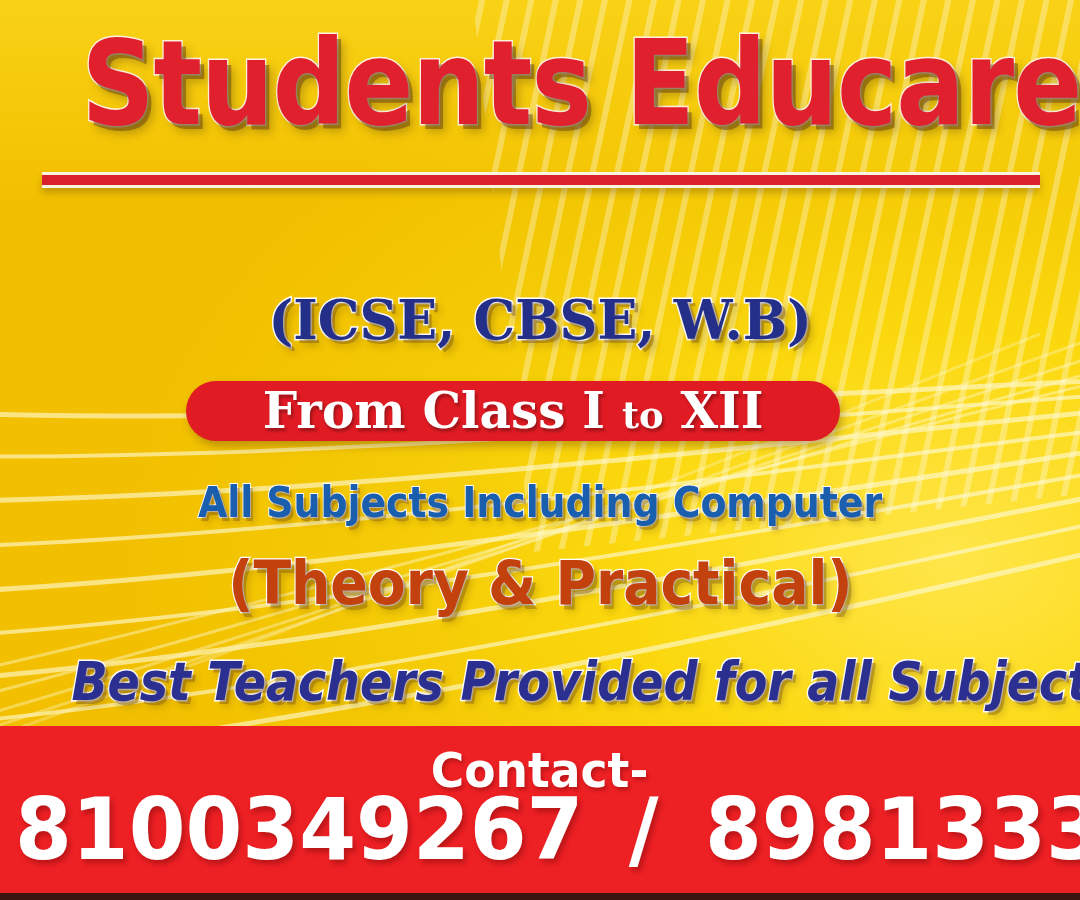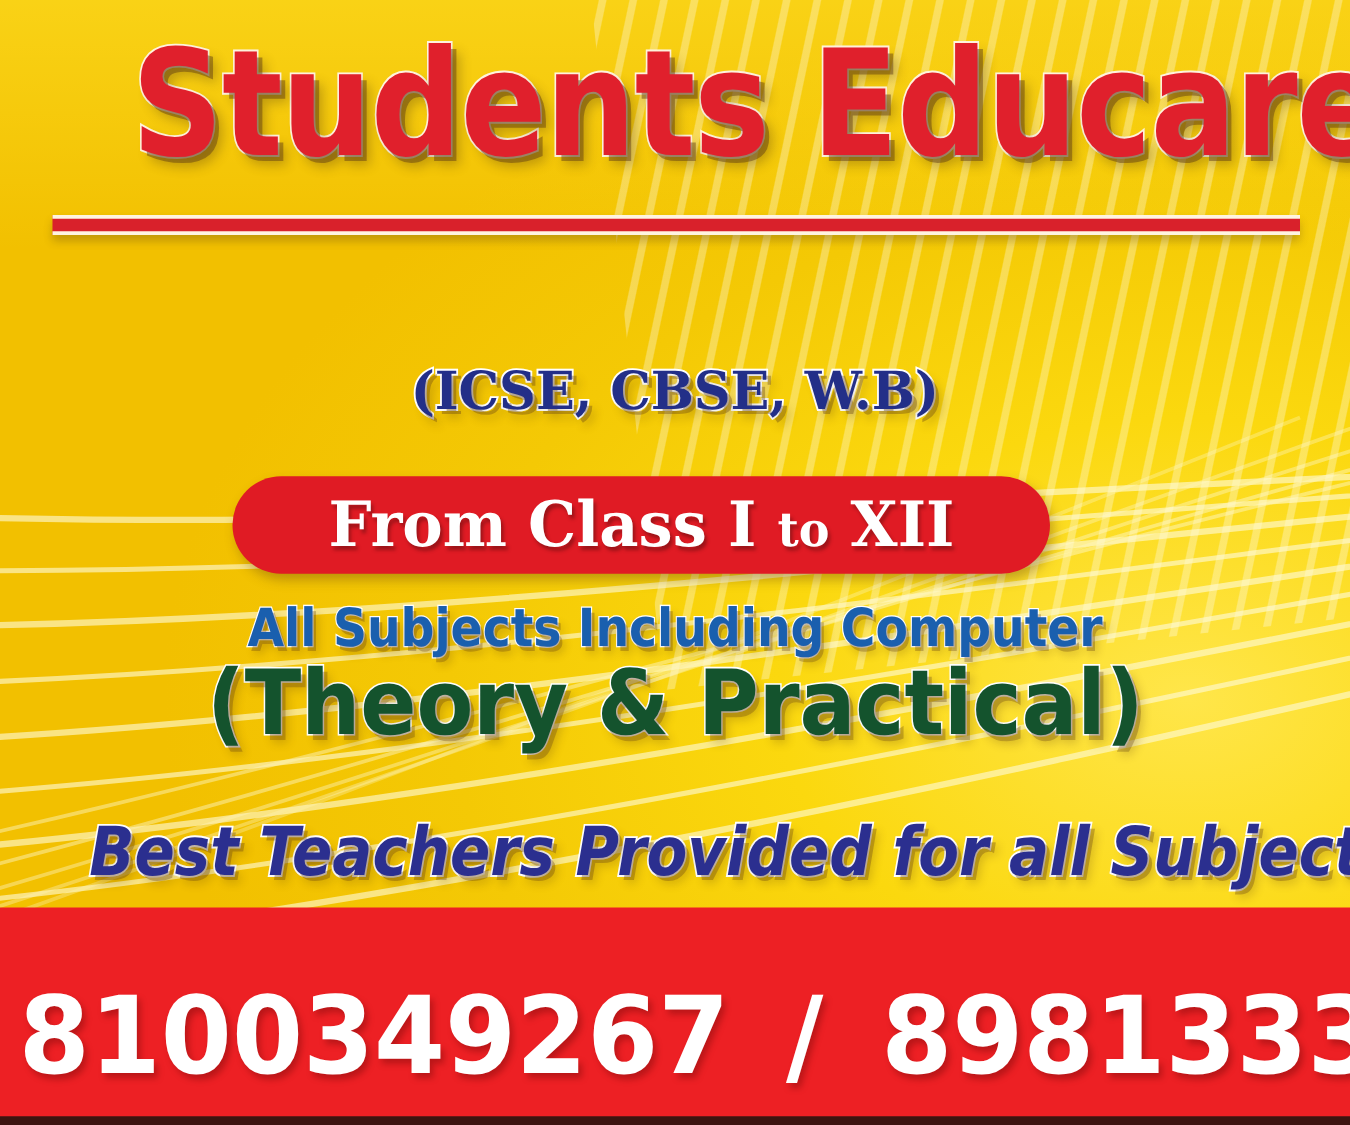--- a/index.html
+++ b/index.html
@@ -61,21 +61,20 @@
     pointer-events: none;
   }
 
   
   .title-wrap {
     position: absolute;
     left: 0; right: 0;
     top: 24px;
     text-align: right;
     z-index: 6;
-    padding-left: 24px;
   }
   .title {
     display: inline-block;
     font-family: "DejaVu Sans", sans-serif;
     font-weight: 700;
     font-size: 118px;
     line-height: 1;
     letter-spacing: -1px;
     color: #E0202C;
     transform: scaleX(0.86);
@@ -118,32 +117,32 @@
     z-index: 6;
   }
   .line-boards {
     top: 204px;
     font-size: 62px;
     letter-spacing: -1px;
   }
   .line-boards span { display:inline-block; transform: scaleX(0.95); }
   .line-icse {
     top: 288px;
-    font-size: 42px;
+    font-size: 54px;
     letter-spacing: 0px;
   }
   .line-icse span { display:inline-block; transform: scaleX(0.97); }
 
   
   .pill {
     position: absolute;
     left: 186px;
     top: 381px;
     width: 654px;
-    height: 78px;
+    height: 60px;
     background: #E01B24;
     border-radius: 39px;
     box-shadow: 3px 5px 9px rgba(90,55,20,0.35);
     z-index: 6;
     display: flex;
     align-items: center;
     justify-content: center;
   }
   .pill-text {
     font-family: "DejaVu Serif", serif;
@@ -175,23 +174,23 @@
     color: #1A5FAE;
     -webkit-text-stroke: 2px #FFFFFF;
     paint-order: stroke fill;
     text-shadow:
       3px 4px 0 rgba(95,60,20,0.30),
       5px 6px 7px rgba(80,50,15,0.22);
   }
   .line-subjects span { display:inline-block; transform: scaleX(0.90); }
 
   .line-theory {
-    top: 520px;
-    font-size: 72px;
-    color: #14532d;
+    top: 548px;
+    font-size: 60px;
+    color: #c2410c;
     -webkit-text-stroke: 2.5px #FFFFFF;
     paint-order: stroke fill;
     text-shadow:
       4px 5px 0 rgba(95,60,20,0.30),
       6px 7px 8px rgba(80,50,15,0.22);
   }
   .line-theory span { display:inline-block; transform: scaleX(0.92); }
 
   .line-best {
     top: 650px;
@@ -312,20 +311,23 @@
   <div class="cond-line line-theory">
     <span>(Theory &amp; Practical)</span>
   </div>
 
   <div class="cond-line line-best">
     <span>Best Teachers Provided for all Subjects</span>
   </div>
 
   <div class="contact-band"></div>
 
+  <div class="contact-label">
+    <span>Contact-</span>
+  </div>
 
   <div class="contact-numbers">
     <span>8100349267</span>
     <span>/</span>
     <span>8981333442</span>
   </div>
 
   <div class="bottom-strip"></div>
 
 </div>

